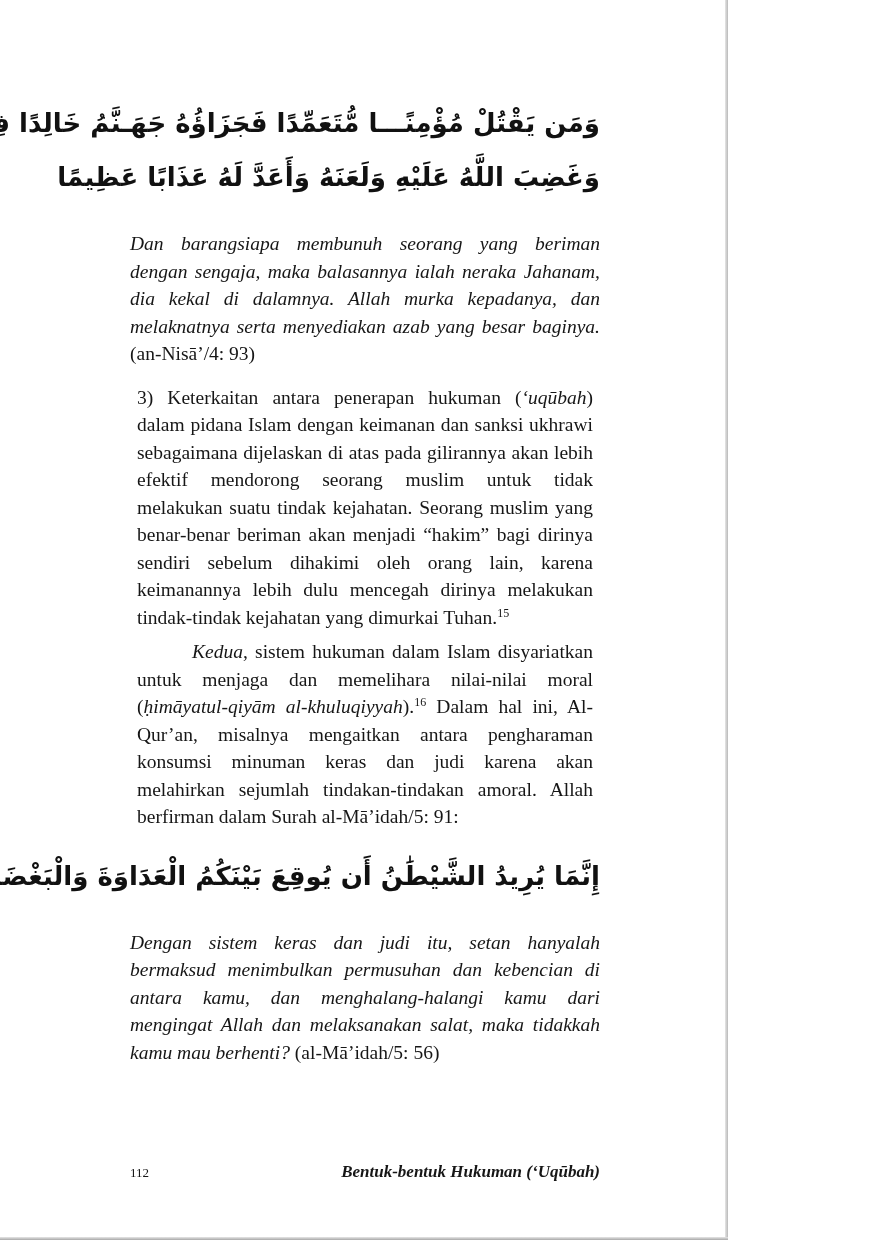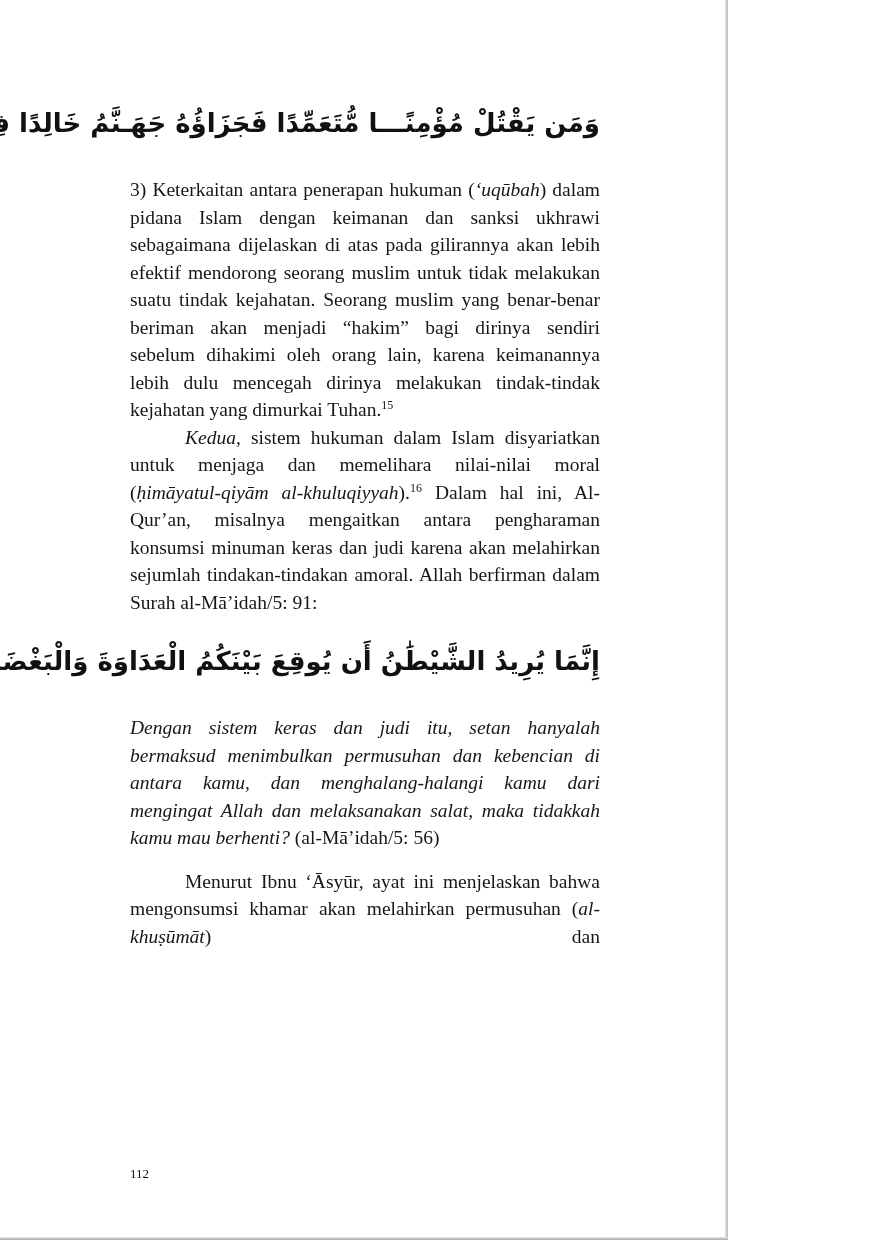--- a/index.html
+++ b/index.html
@@ -39,21 +39,21 @@
 
   p {
     margin: 0;
     font-size: 19.5px;
     line-height: 27.5px;
     text-align: justify;
     color: #161616;
   }
   p.translation { margin: 0 0 16px 0; }
   p.translation .it { font-style: italic; }
-  p.paragraph { margin: 0; }
+  p.paragraph { margin: 7px; }
   p.indent { text-indent: 55px; }
   p.justify-last { text-align-last: justify; }
   .it { font-style: italic; }
   sup {
     font-size: 12px;
     line-height: 0;
     vertical-align: super;
   }
 
   .footer {
@@ -87,27 +87,29 @@
     background: linear-gradient(to top, #a8a8a8, #e6e6e6);
   }
 </style>
 </head>
 <body>
 
 <div class="page">
   <div class="content" id="content">
       <div class="arabic">
         <div class="arabic-line" dir="rtl">وَمَن يَقْتُلْ مُؤْمِنًـــا مُّتَعَمِّدًا فَجَزَاؤُهُ جَهَـنَّمُ خَالِدًا فِيهَا</div>
+        <div class="arabic-line" dir="rtl">وَغَضِبَ اللَّهُ عَلَيْهِ وَلَعَنَهُ وَأَعَدَّ لَهُ عَذَابًا عَظِيمًا</div>
       </div>
+      <p class="translation"><span class="it">Dan barangsiapa membunuh seorang yang beriman dengan sengaja, maka balasannya ialah neraka Jahanam, dia kekal di dalamnya. Allah murka kepadanya, dan melaknatnya serta menyediakan azab yang besar baginya.</span><span> (an-Nisā’/4: 93)</span></p>
       <p class="paragraph"><span>3) Keterkaitan antara penerapan hukuman (</span><span class="it">‘uqūbah</span><span>) dalam pidana Islam dengan keimanan dan sanksi ukhrawi sebagaimana dijelaskan di atas pada gilirannya akan lebih efektif mendorong seorang muslim untuk tidak melakukan suatu tindak kejahatan. Seorang muslim yang benar-benar beriman akan menjadi “hakim” bagi dirinya sendiri sebelum dihakimi oleh orang lain, karena keimanannya lebih dulu mencegah dirinya melakukan tindak-tindak kejahatan yang dimurkai Tuhan.</span><sup>15</sup></p>
       <p class="paragraph indent"><span class="it">Kedua</span><span>, sistem hukuman dalam Islam disyariatkan untuk menjaga dan memelihara nilai-nilai moral (</span><span class="it">ḥimāyatul-qiyām al-khuluqiyyah</span><span>).</span><sup>16</sup><span> Dalam hal ini, Al-Qur’an, misalnya mengaitkan antara pengharaman konsumsi minuman keras dan judi karena akan melahirkan sejumlah tindakan-tindakan amoral. Allah berfirman dalam Surah al-Mā’idah/5: 91:</span></p>
       <div class="arabic">
         <div class="arabic-line" dir="rtl">إِنَّمَا يُرِيدُ الشَّيْطَٰنُ أَن يُوقِعَ بَيْنَكُمُ الْعَدَاوَةَ وَالْبَغْضَاءَ فِي الْخَمْرِ وَالْمَيْسِرِ</div>
       </div>
       <p class="translation"><span class="it">Dengan sistem keras dan judi itu, setan hanyalah bermaksud menimbulkan permusuhan dan kebencian di antara kamu, dan menghalang-halangi kamu dari mengingat Allah dan melaksanakan salat, maka tidakkah kamu mau berhenti?</span><span> (al-Mā’idah/5: 56)</span></p>
-      <p class="paragraph indent justify-last"><span>Menurut Ibnu ‘Āsyūr, ayat ini menjelaskan bahwa mengonsumsi khamar akan melahirkan permusuhan (</span><span class="it">al-khuṣūmāt</span><span>) dan</span></p>
     </div>
   <div class="footer">
     <span class="pagenum">112</span>
+    <span class="book-title">Bentuk-bentuk Hukuman (‘Uqūbah)</span>
   </div>
   <div class="page-edge-right"></div>
   <div class="page-edge-bottom"></div>
 </div>
 
 </body></html>

